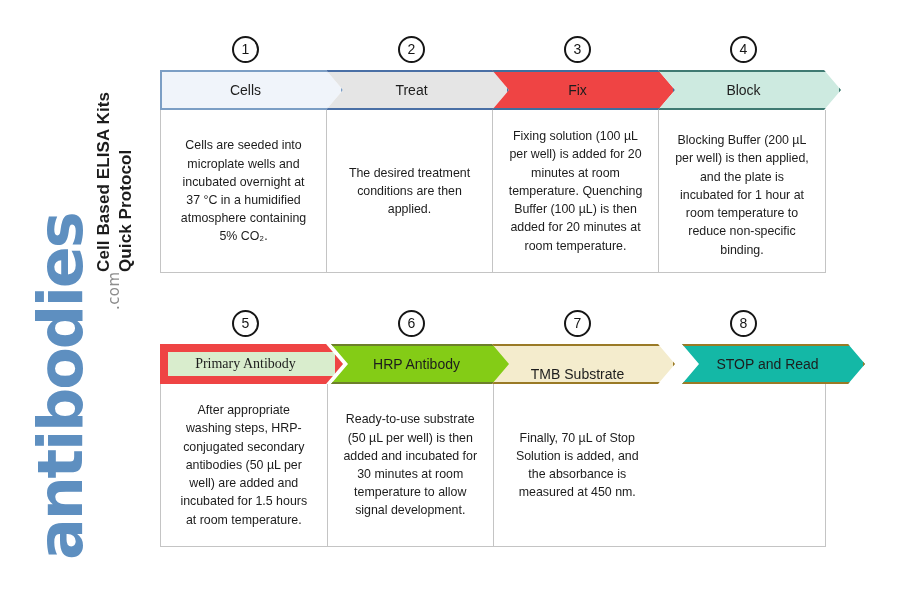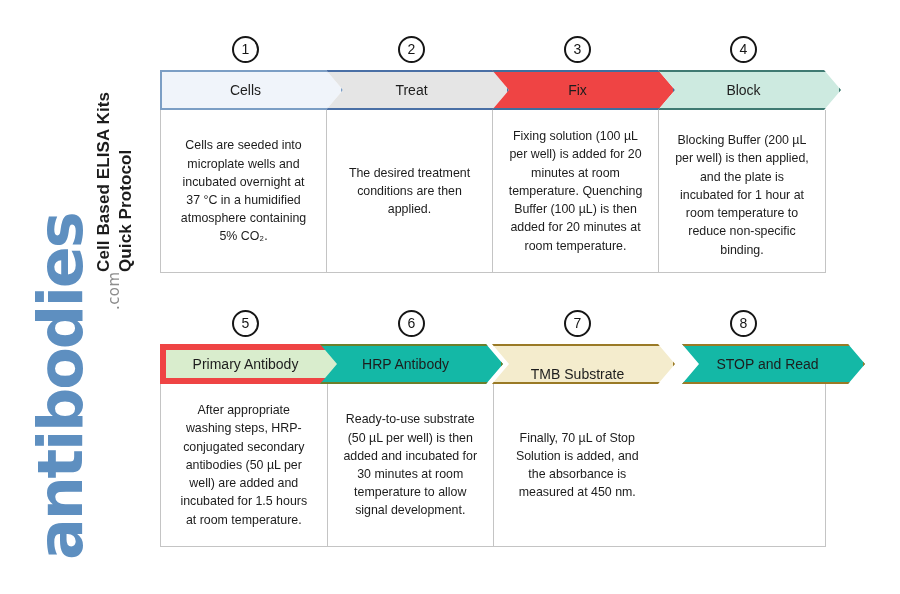--- a/index.html
+++ b/index.html
@@ -211,24 +211,24 @@
 
 <div class="flow-row" id="flow-row-2">
   <div class="badge-strip">
     <div class="step-badge" style="left:72px">5</div>
     <div class="step-badge" style="left:238px">6</div>
     <div class="step-badge" style="left:404px">7</div>
     <div class="step-badge" style="left:570px">8</div>
   </div>
 
   <div class="chev-strip">
-    <div class="chev" style="left:0px;   width:183px; background:#d9edcd; border:6px solid #ef4444;">
+    <div class="chev" style="left:0px;   width:183px; background:#d9edcd; border:8px solid #ef4444;font-family:Liberation Serif, serif;">
       <span class="chev-label">Primary Antibody</span>
     </div>
-    <div class="chev notched" style="left:160px; width:183px; background:#14b8a6; border:2px solid #6d7f2b;">
+    <div class="chev notched" style="left:171px; width:183px; background:#84cc16; border:2px solid #6d7f2b;">
       <span class="chev-label">HRP Antibody</span>
     </div>
     <div class="chev notched" style="left:332px; width:183px; background:#f4eccd; border:2px solid #9a7a26;align-items:flex-end;">
       <span class="chev-label">TMB Substrate</span>
     </div>
     <div class="chev notched" style="left:522px; width:183px; background:#14b8a6; border:2px solid #9a7a26;justify-content:center;">
       <span class="chev-label">STOP and Read</span>
     </div>
   </div>
 

